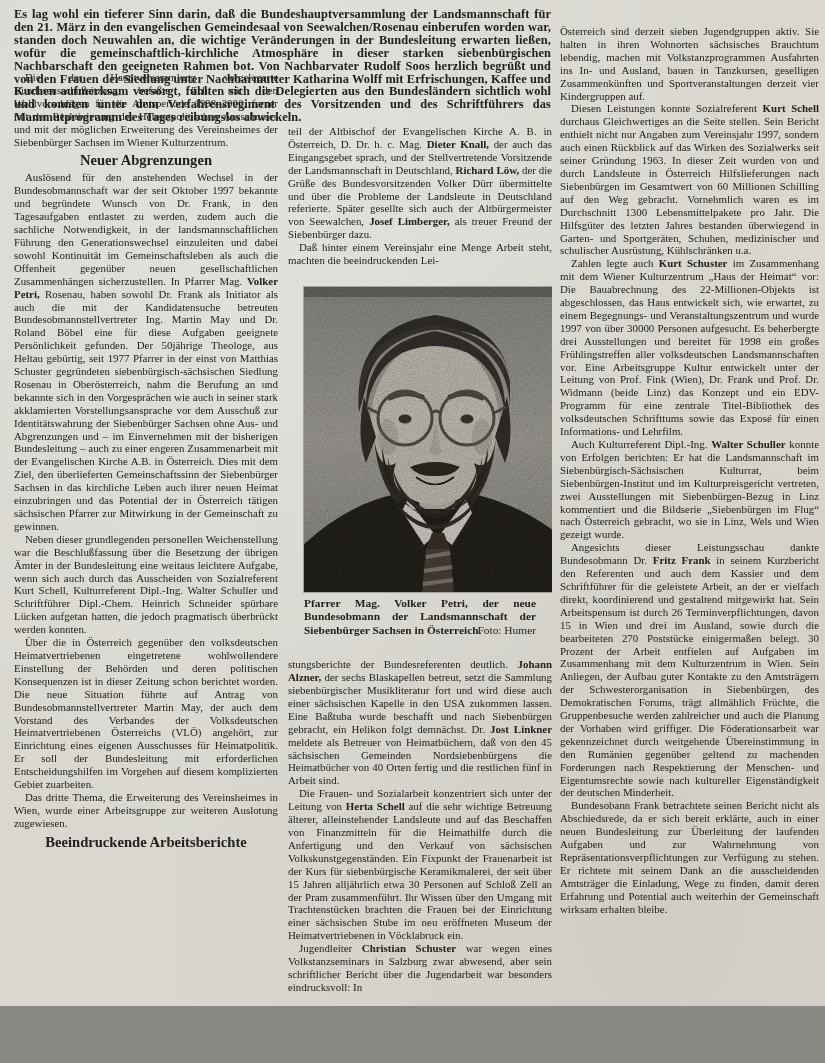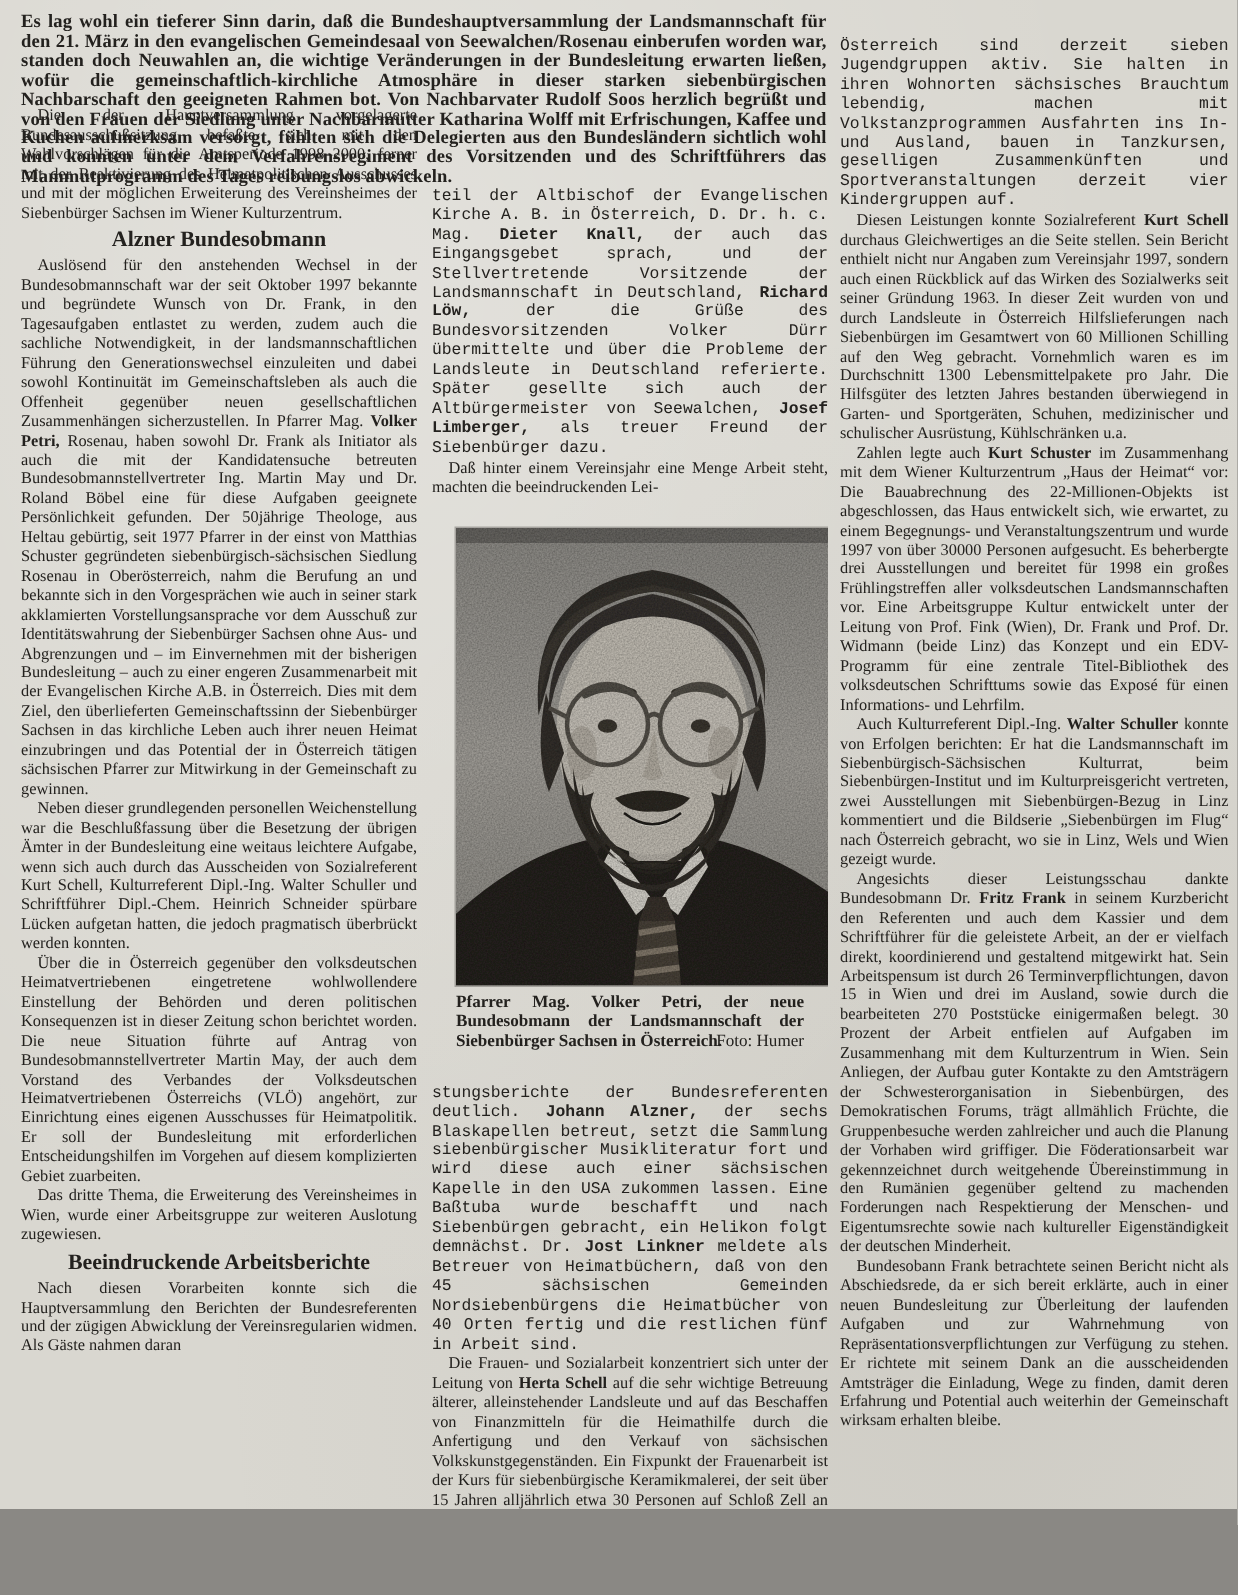--- a/index.html
+++ b/index.html
@@ -40,21 +40,21 @@
     overflow:hidden;
     text-align:justify;
     font-size:10.9px;
     line-height:12.9px;
     hyphens:auto;-webkit-hyphens:auto;
   }
   .col-left{margin-top:63px;height:933px;}
   .col-mid{margin-left:10px;margin-top:117px;height:933px;}
   .col-right{margin-left:8px;width:259px;padding-top:17px;box-sizing:border-box;}
   .col p{margin:0;text-indent:11px;}
-  .col p.noindent{text-indent:0;font-family:Liberation Mono, monospace;}
+  .col p.noindent{text-indent:0;}
   .col h3{
     margin:4px 0 2px 0;
     text-align:center;
     font-size:14.6px;
     line-height:17px;
     font-weight:bold;
     text-indent:0;
   }
   
   figure{margin:4px 0 0 0;padding:16px;}
@@ -86,27 +86,26 @@
 <body>
 
 <div id="page">
 
   <p class="lede">Es lag wohl ein tieferer Sinn darin, daß die Bundeshauptversammlung der Landsmannschaft für den 21. März in den evangelischen Gemeindesaal von Seewalchen/Rosenau einberufen worden war, standen doch Neuwahlen an, die wichtige Veränderungen in der Bundesleitung erwarten ließen, wofür die gemeinschaftlich-kirchliche Atmosphäre in dieser starken siebenbürgischen Nachbarschaft den geeigneten Rahmen bot. Von Nachbarvater Rudolf Soos herzlich begrüßt und von den Frauen der Siedlung unter Nachbarmutter Katharina Wolff mit Erfrischungen, Kaffee und Kuchen aufmerksam versorgt, fühlten sich die Delegierten aus den Bundesländern sichtlich wohl und konnten unter dem Verfahrensregiment des Vorsitzenden und des Schriftführers das Mammutprogramm des Tages reibungslos abwickeln.</p>
 
   <div class="cols">
 
     <div class="col col-left">
         <p>Die der Hauptversammlung vorgelagerte Bundesausschußsitzung befaßte sich mit den Wahlvorschlägen für die Amtsperiode 1998–2000, ferner mit der Reaktivierung des Heimatpolitischen Ausschusses und mit der möglichen Erweiterung des Vereinsheimes der Siebenbürger Sachsen im Wiener Kulturzentrum.</p>
-        <h3>Alzner Bundesobmann</h3>
+        <h3>Neuer Abgrenzungen</h3>
         <p>Auslösend für den anstehenden Wechsel in der Bundesobmannschaft war der seit Oktober 1997 bekannte und begründete Wunsch von Dr. Frank, in den Tagesaufgaben entlastet zu werden, zudem auch die sachliche Notwendigkeit, in der landsmannschaftlichen Führung den Generationswechsel einzuleiten und dabei sowohl Kontinuität im Gemeinschaftsleben als auch die Offenheit gegenüber neuen gesellschaftlichen Zusammenhängen sicherzustellen. In Pfarrer Mag. <b>Volker Petri,</b> Rosenau, haben sowohl Dr. Frank als Initiator als auch die mit der Kandidatensuche betreuten Bundesobmannstellvertreter Ing. Martin May und Dr. Roland Böbel eine für diese Aufgaben geeignete Persönlichkeit gefunden. Der 50jährige Theologe, aus Heltau gebürtig, seit 1977 Pfarrer in der einst von Matthias Schuster gegründeten siebenbürgisch-sächsischen Siedlung Rosenau in Oberösterreich, nahm die Berufung an und bekannte sich in den Vorgesprächen wie auch in seiner stark akklamierten Vorstellungsansprache vor dem Ausschuß zur Identitätswahrung der Siebenbürger Sachsen ohne Aus- und Abgrenzungen und – im Einvernehmen mit der bisherigen Bundesleitung – auch zu einer engeren Zusammenarbeit mit der Evangelischen Kirche A.B. in Österreich. Dies mit dem Ziel, den überlieferten Gemeinschaftssinn der Siebenbürger Sachsen in das kirchliche Leben auch ihrer neuen Heimat einzubringen und das Potential der in Österreich tätigen sächsischen Pfarrer zur Mitwirkung in der Gemeinschaft zu gewinnen.</p>
         <p>Neben dieser grundlegenden personellen Weichenstellung war die Beschlußfassung über die Besetzung der übrigen Ämter in der Bundesleitung eine weitaus leichtere Aufgabe, wenn sich auch durch das Ausscheiden von Sozialreferent Kurt Schell, Kulturreferent Dipl.-Ing. Walter Schuller und Schriftführer Dipl.-Chem. Heinrich Schneider spürbare Lücken aufgetan hatten, die jedoch pragmatisch überbrückt werden konnten.</p>
         <p>Über die in Österreich gegenüber den volksdeutschen Heimatvertriebenen eingetretene wohlwollendere Einstellung der Behörden und deren politischen Konsequenzen ist in dieser Zeitung schon berichtet worden. Die neue Situation führte auf Antrag von Bundesobmannstellvertreter Martin May, der auch dem Vorstand des Verbandes der Volksdeutschen Heimatvertriebenen Österreichs (VLÖ) angehört, zur Einrichtung eines eigenen Ausschusses für Heimatpolitik. Er soll der Bundesleitung mit erforderlichen Entscheidungshilfen im Vorgehen auf diesem komplizierten Gebiet zuarbeiten.</p>
         <p>Das dritte Thema, die Erweiterung des Vereinsheimes in Wien, wurde einer Arbeitsgruppe zur weiteren Auslotung zugewiesen.</p>
         <h3>Beeindruckende Arbeitsberichte</h3>
-        <p>Nach diesen Vorarbeiten konnte sich die Hauptversammlung den Berichten der Bundesreferenten und der zügigen Abwicklung der Vereinsregularien widmen. Als Gäste nahmen daran</p>
       </div>
 
     <div class="col col-mid">
       <div>
           <p class="noindent">teil der Altbischof der Evangelischen Kirche A. B. in Österreich, D. Dr. h. c. Mag. <b>Dieter Knall,</b> der auch das Eingangsgebet sprach, und der Stellvertretende Vorsitzende der Landsmannschaft in Deutschland, <b>Richard Löw,</b> der die Grüße des Bundesvorsitzenden Volker Dürr übermittelte und über die Probleme der Landsleute in Deutschland referierte. Später gesellte sich auch der Altbürgermeister von Seewalchen, <b>Josef Limberger,</b> als treuer Freund der Siebenbürger dazu.</p>
           <p>Daß hinter einem Vereinsjahr eine Menge Arbeit steht, machten die beeindruckenden Lei-</p>
         </div>
 
       <figure>
         <div class="photo-frame">

